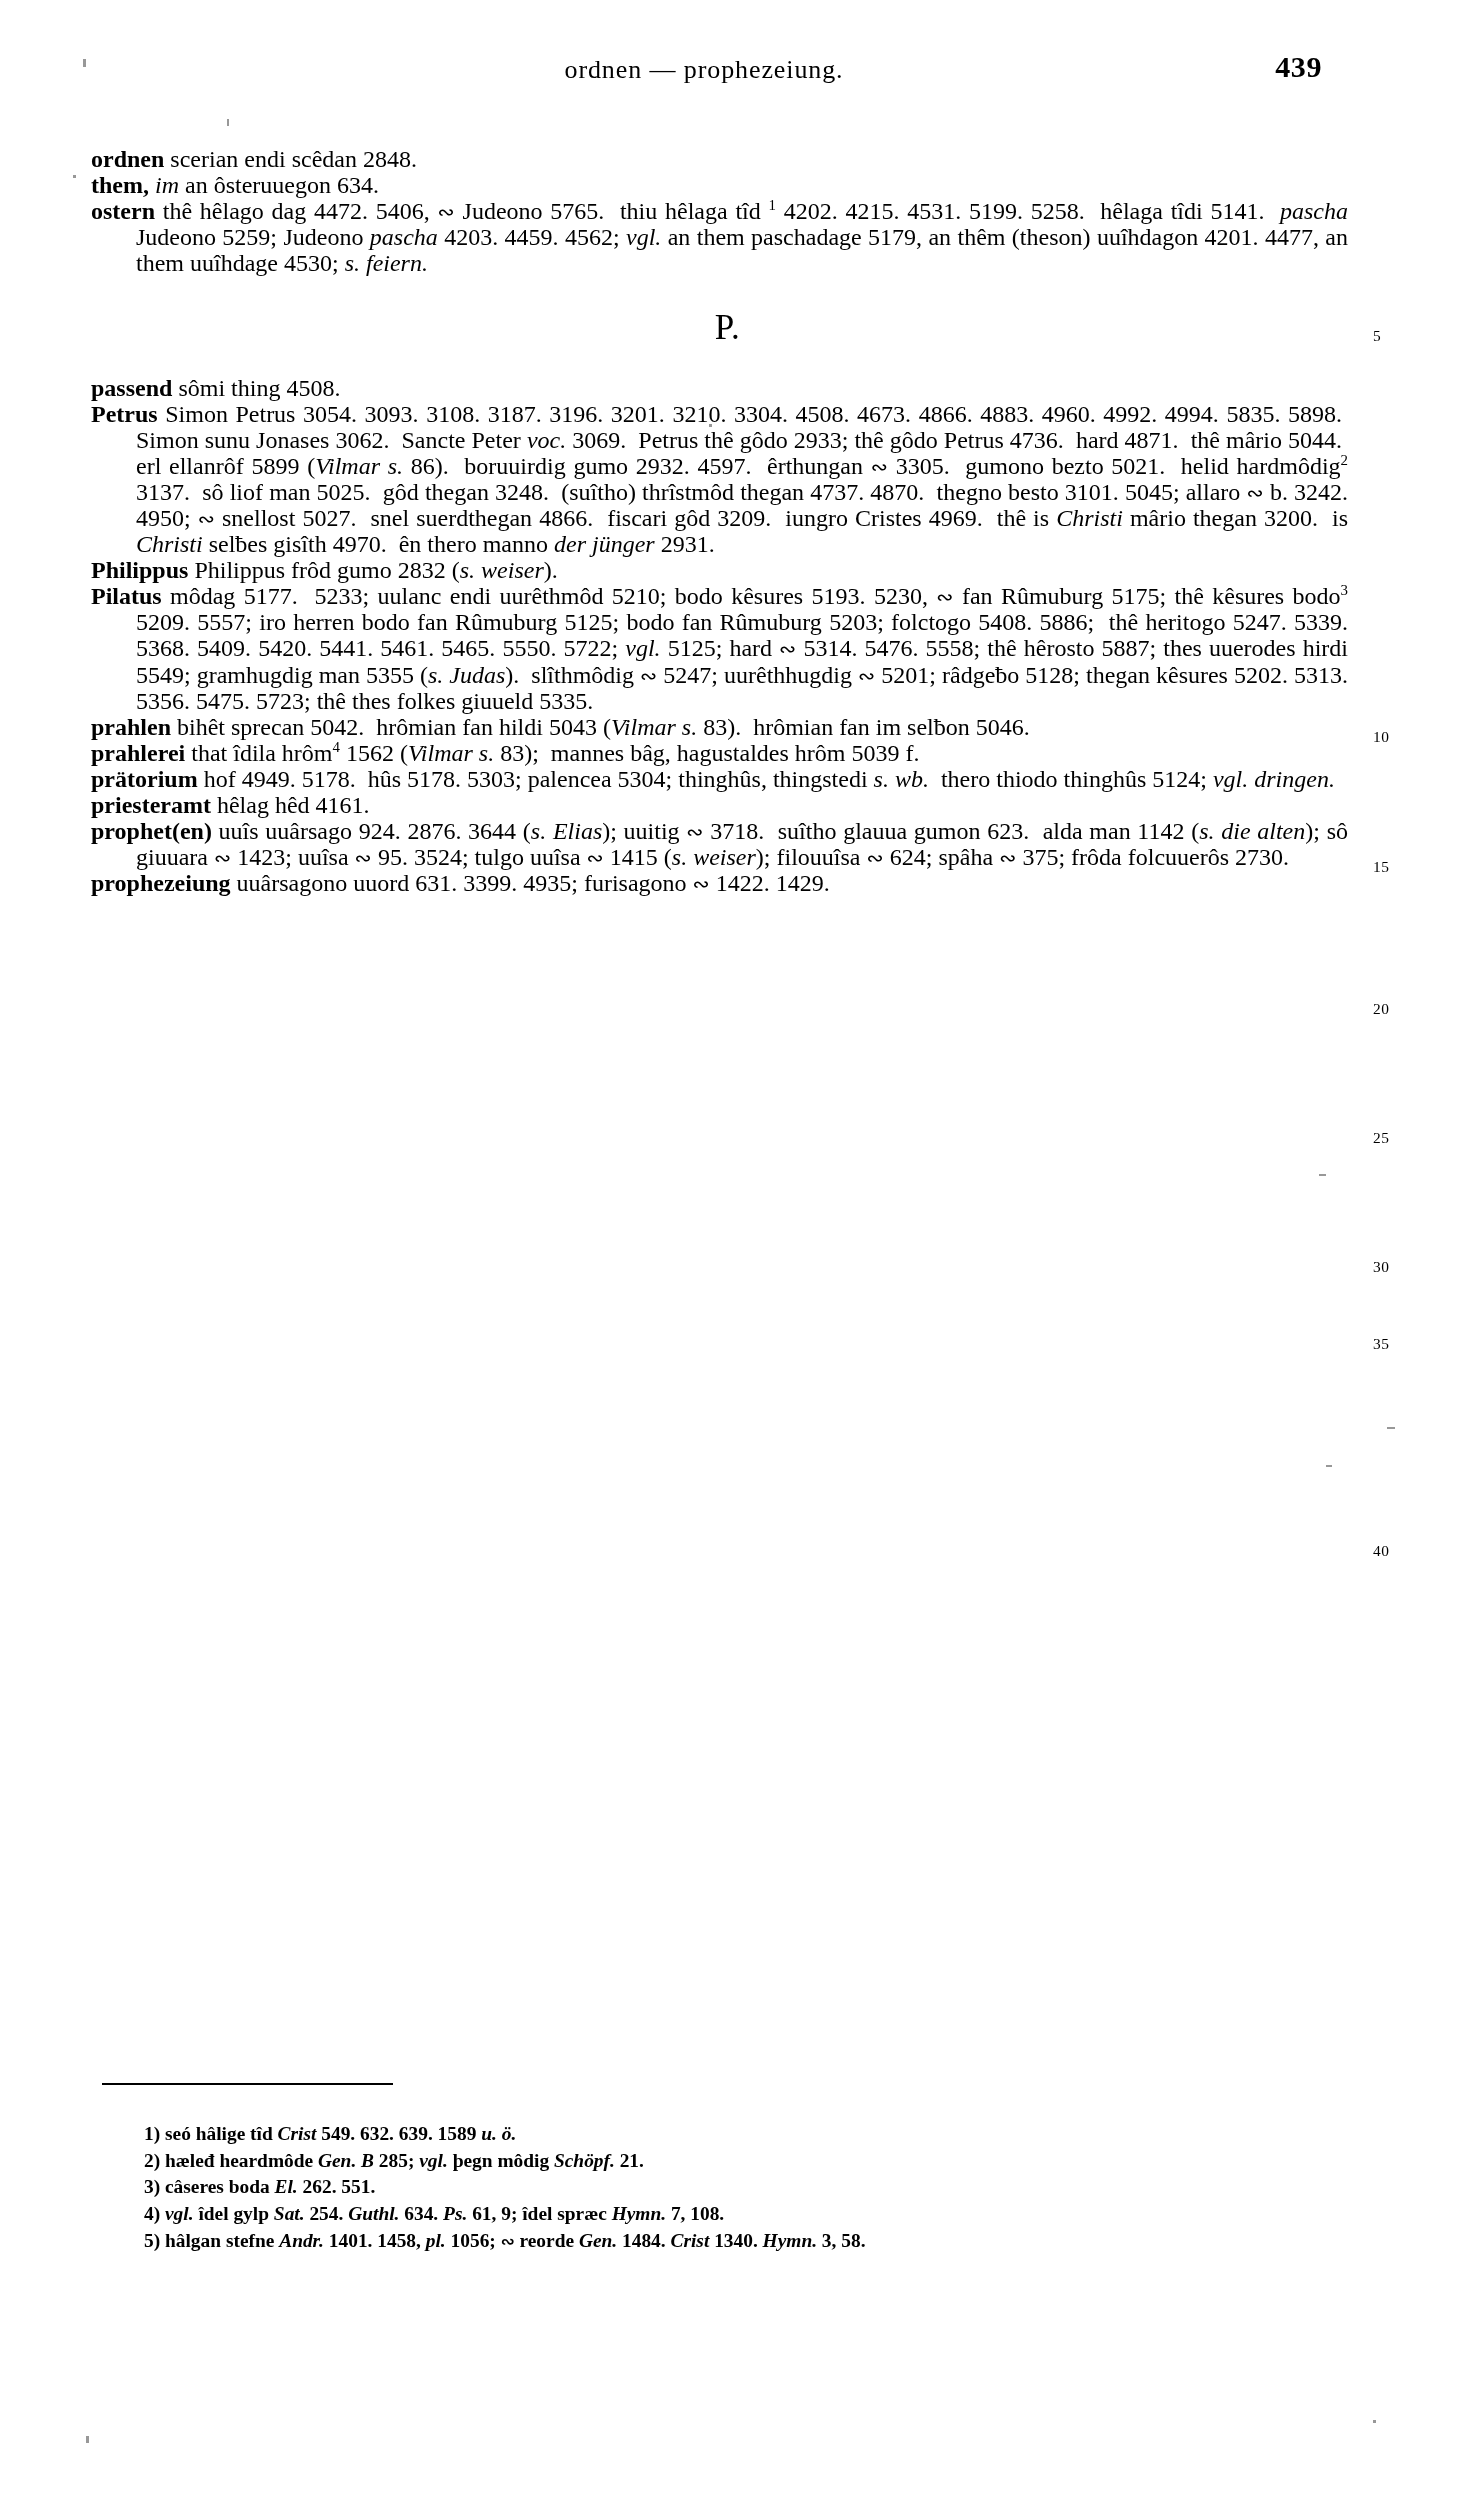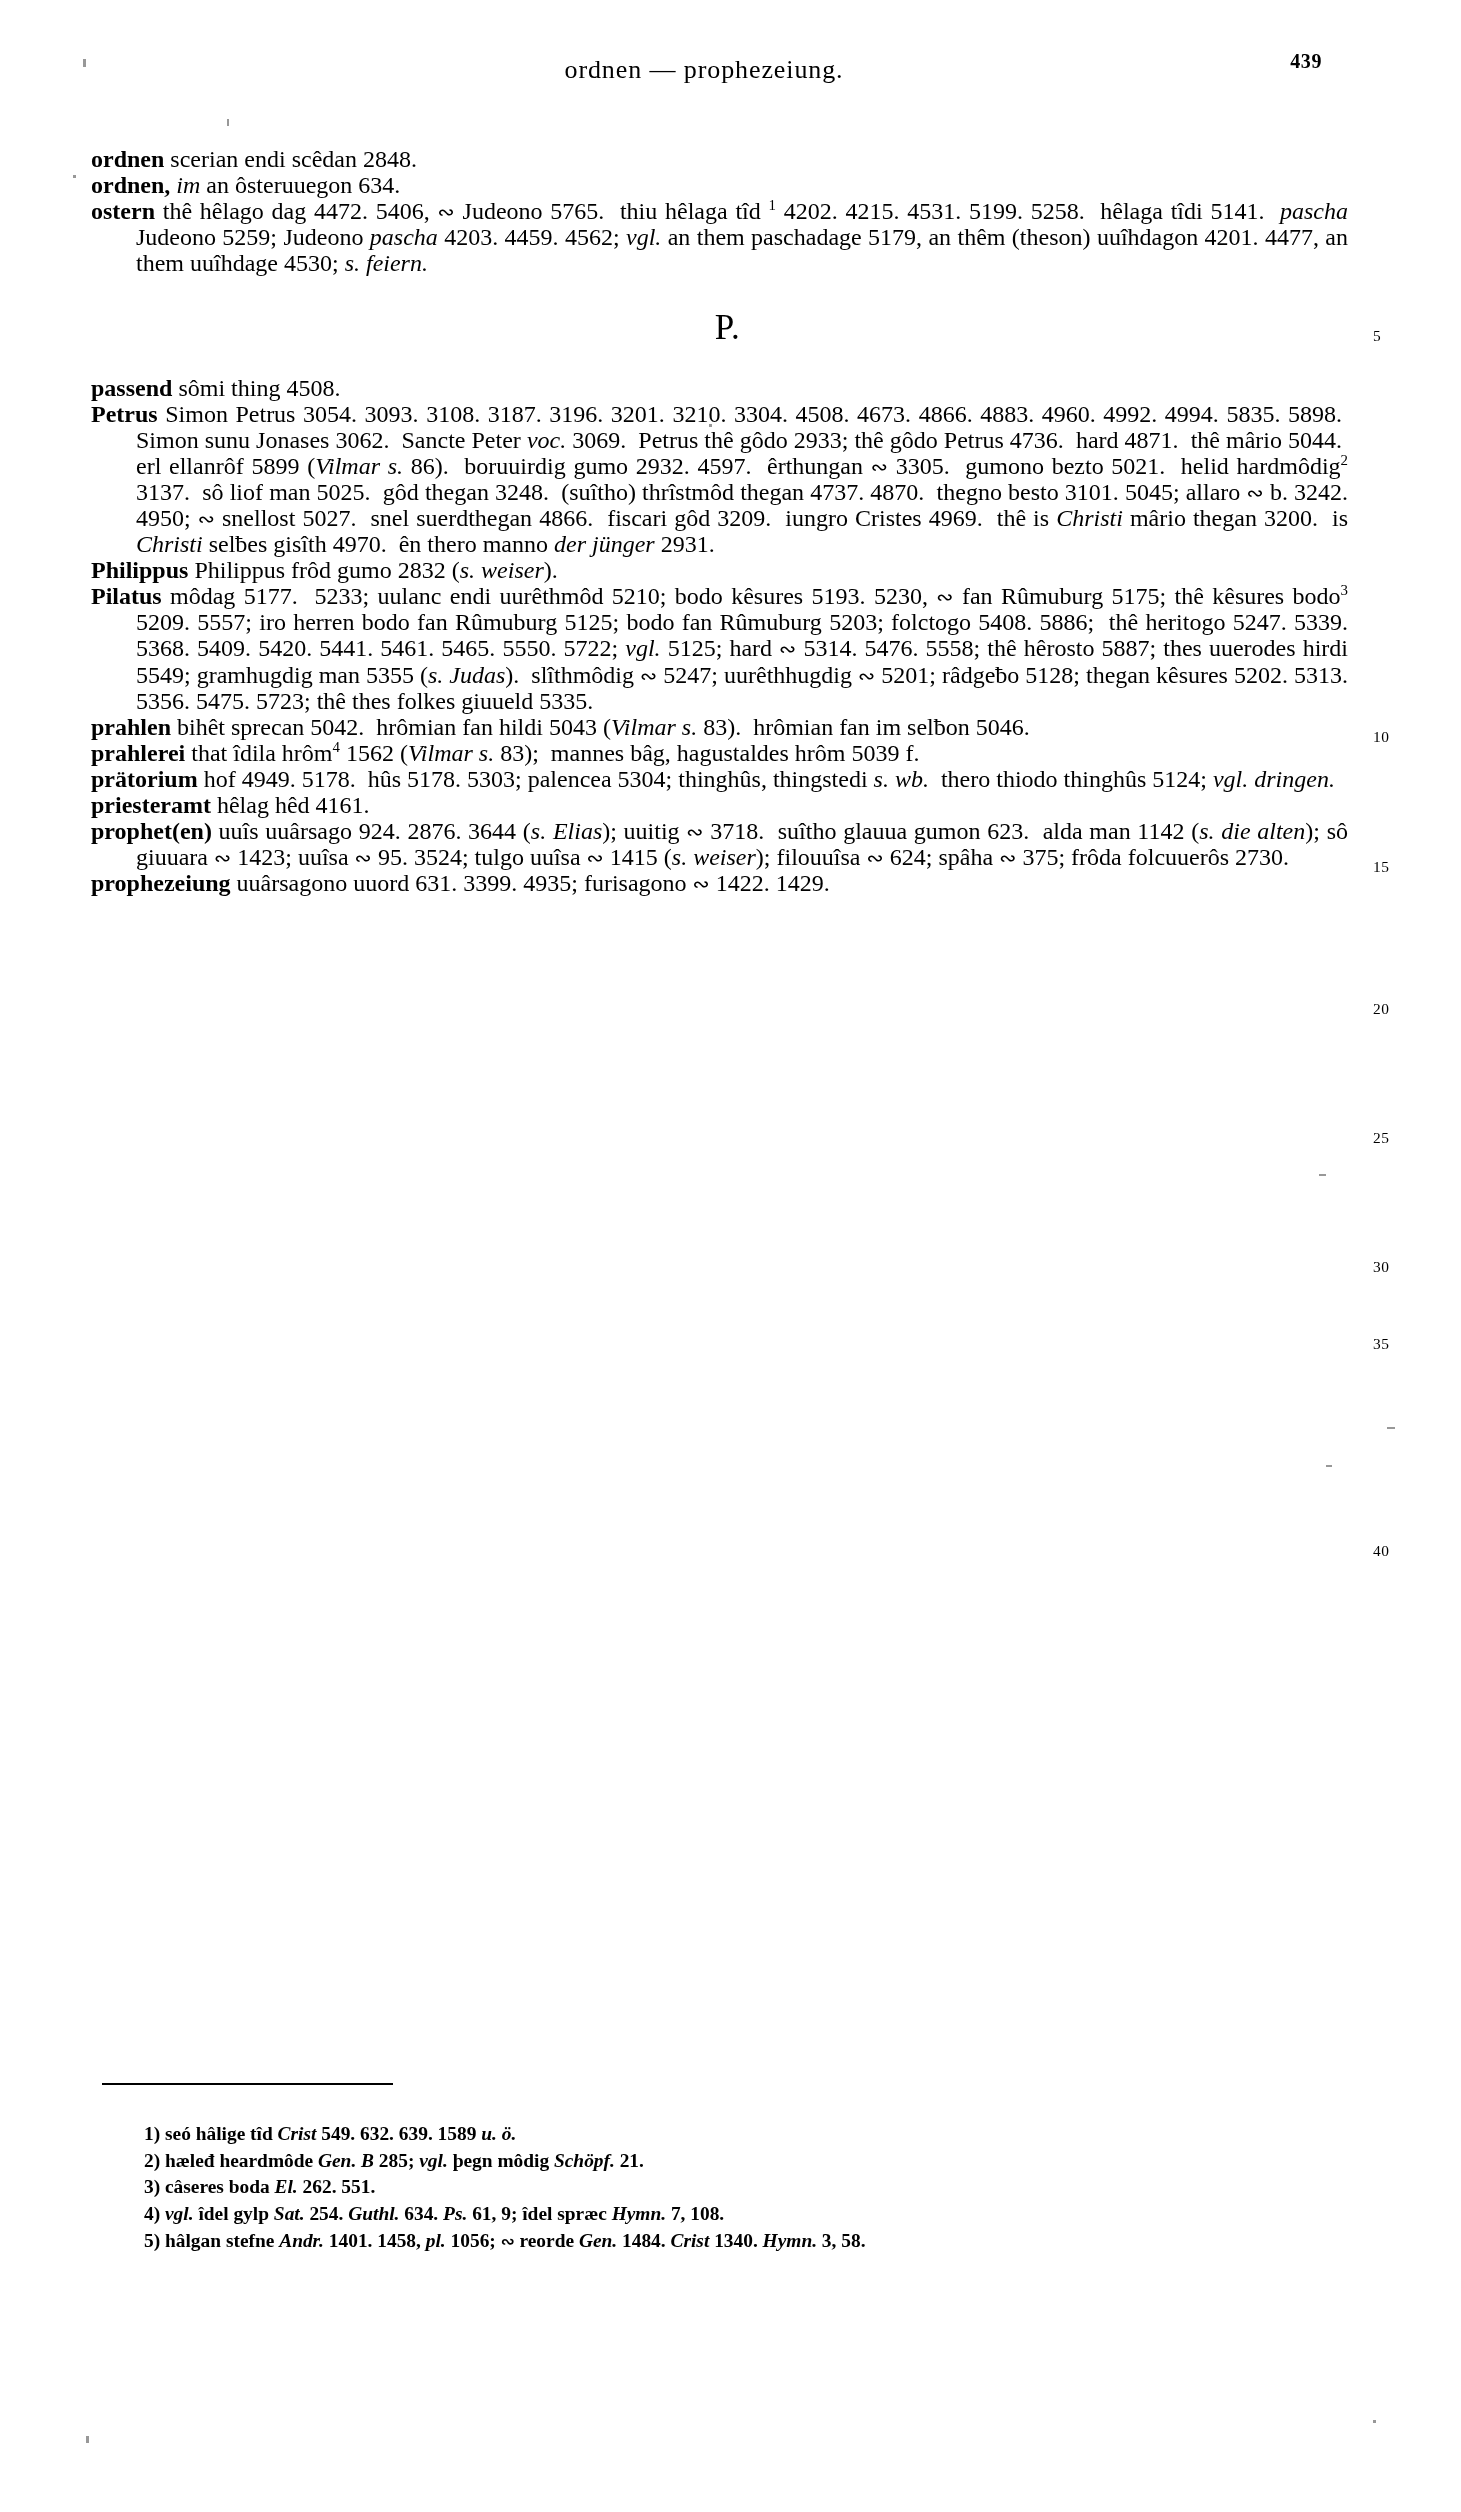--- a/index.html
+++ b/index.html
@@ -38,21 +38,21 @@
     right: 0;
     text-align: center;
     font-size: 26px;
     letter-spacing: 0.9px;
     white-space: pre;
   }
   .runhead-pageno {
     position: absolute;
     right: 0;
     top: -4.6px;
-    font-size: 20px;
+    font-size: 30px;
     font-weight: bold;
     letter-spacing: 0.6px;
   }
 
   
   .body {
     position: absolute;
     top: 146px;
     left: 91px;
     width: 1273px;
@@ -146,21 +146,21 @@
 
   <div class="runhead">
     <div class="runhead-title">ordnen — prophezeiung.</div>
     <div class="runhead-pageno">439</div>
   </div>
 
   <div class="body">
 
     <p class="entry"><span class="hw">ordnen</span><span> scerian endi scêdan 2848.</span></p>
 
-    <p class="entry"><span class="hw">ordnen,</span><span class="it"> im</span><span> an ôsteruuegon 634.</span></p>
+    <p class="entry"><span class="hw">them,</span><span class="it"> im</span><span> an ôsteruuegon 634.</span></p>
 
     <p class="entry"><span class="hw">ostern</span> thê hêlago dag 4472. 5406, <span class="sw">∾</span> Judeono 5765.&nbsp; thiu hêlaga tîd <span class="supbody">1</span> 4202. 4215. 4531. 5199. 5258.&nbsp; hêlaga tîdi 5141.&nbsp; <span class="it">pascha</span> Judeono 5259; Judeono <span class="it">pascha</span> 4203. 4459. 4562; <span class="it">vgl.</span> an them paschadage 5179, an thêm (theson) uuîhdagon 4201. 4477, an them uuîhdage 4530; <span class="it">s. feiern.</span></p>
 
     <div class="sectionletter">P.</div>
 
     <p class="entry"><span class="hw">passend</span> sômi thing 4508.</p>
 
     <p class="entry"><span class="hw">Petrus</span> Simon Petrus 3054. 3093. 3108. 3187. 3196. 3201. 3210. 3304. 4508. 4673. 4866. 4883. 4960. 4992. 4994. 5835. 5898.&nbsp; Simon sunu Jonases 3062.&nbsp; Sancte Peter <span class="it">voc.</span> 3069.&nbsp; Petrus thê gôdo 2933; thê gôdo Petrus 4736.&nbsp; hard 4871.&nbsp; thê mârio 5044.&nbsp; erl ellanrôf 5899 (<span class="it">Vilmar s.</span> 86).&nbsp; boruuirdig gumo 2932. 4597.&nbsp; êrthungan <span class="sw">∾</span> 3305.&nbsp; gumono bezto 5021.&nbsp; helid hardmôdig<span class="supbody">2</span> 3137.&nbsp; sô liof man 5025.&nbsp; gôd thegan 3248.&nbsp; (suîtho) thrîstmôd thegan 4737. 4870.&nbsp; thegno besto 3101. 5045; allaro <span class="sw">∾</span> b. 3242. 4950; <span class="sw">∾</span> snellost 5027.&nbsp; snel suerdthegan 4866.&nbsp; fiscari gôd 3209.&nbsp; iungro Cristes 4969.&nbsp; thê is <span class="it">Christi</span> mârio thegan 3200.&nbsp; is <span class="it">Christi</span> selƀes gisîth 4970.&nbsp; ên thero manno <span class="it">der jünger</span> 2931.</p>
 
     <p class="entry"><span class="hw">Philippus</span> Philippus frôd gumo 2832 (<span class="it">s. weiser</span>).</p>

